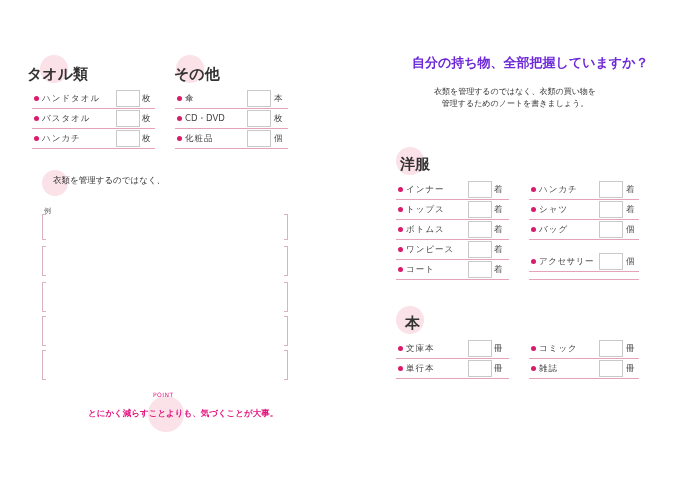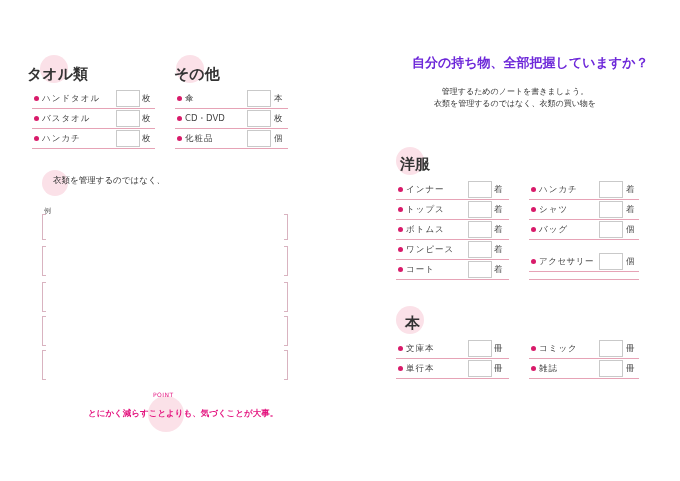--- a/index.html
+++ b/index.html
@@ -111,22 +111,22 @@
     </div>
 
   <div class="circle" style="left:148px;top:396px;width:36px;height:36px;"></div>
   <div class="abs" style="left:153px;top:391px;font-size:6px;color:#e4147f;letter-spacing:0.5px;z-index:2;">POINT</div>
   <div class="abs" style="left:88px;top:408px;font-size:8.5px;font-weight:bold;color:#e4147f;z-index:2;white-space:nowrap;">とにかく減らすことよりも、気づくことが大事。</div>
 </div>
 
 <div>
   <div class="abs" style="left:412px;top:54px;font-size:13px;font-weight:bold;color:#6d28d9;white-space:nowrap;">自分の持ち物、全部把握していますか？</div>
   <div class="abs" style="left:420px;top:86px;width:190px;text-align:center;font-size:8px;line-height:12px;color:#333;">
+    <div>衣類を管理するのではなく、衣類の買い物を</div>
     <div>管理するためのノートを書きましょう。</div>
-    <div>衣類を管理するのではなく、衣類の買い物を</div>
   </div>
 
   <div class="circle" style="left:396px;top:147px;width:28px;height:28px;"></div>
   <div class="sec-title" style="left:400px;top:155px;">洋服</div>
 
   <div class="row" style="left:396px;top:180px;width:113px;">
     <span class="dot"></span>
     <span class="label">インナー</span>
     <span class="box" style="left:72px;"></span>
     <span class="unit" style="left:98px;">着</span>

